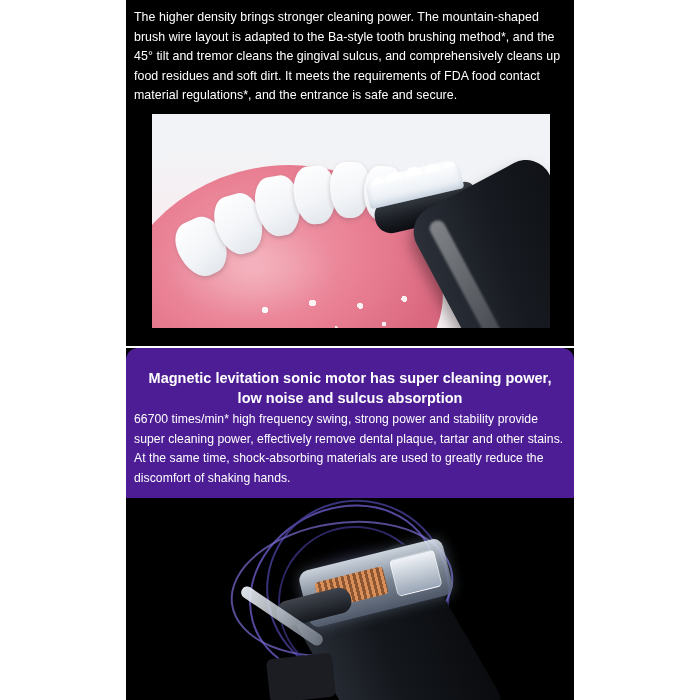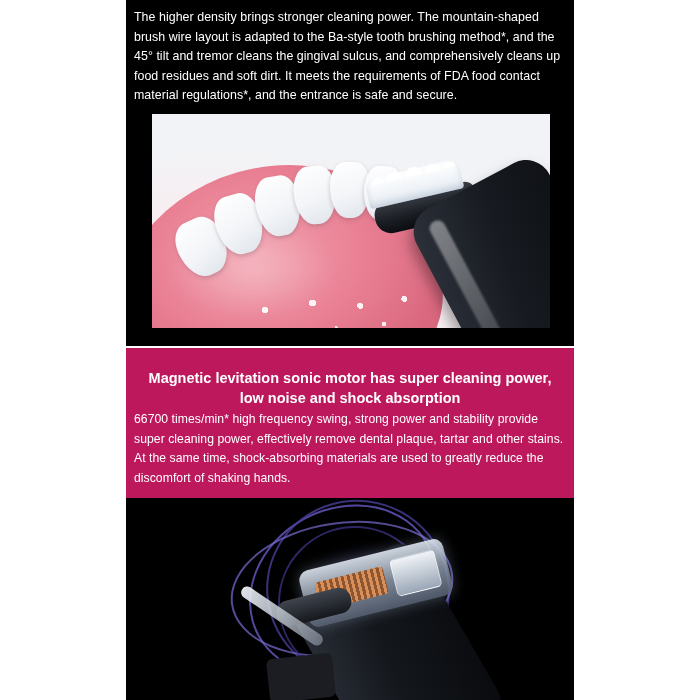--- a/index.html
+++ b/index.html
@@ -179,21 +179,22 @@
     height: 2px;
     background: #ffffff;
   }
   
   .sec2 {
     position: absolute;
     left: 0;
     top: 348px;
     width: 448px;
     height: 352px;
-    background: #be185d;
+    background: #4c1d95;
+    border-radius: 12px;
   }
   .heading {
     position: absolute;
     left: 12px;
     top: 20px;
     width: 424px;
     text-align: center;
     color: #ffffff;
     font-size: 14.5px;
     font-weight: bold;
@@ -339,21 +340,21 @@
           <div class="handle-gloss"></div>
         </div>
       </div>
     </div>
 
     <div class="divider"></div>
 
     <div class="sec2">
       <div class="heading">
         <div>Magnetic levitation sonic motor has super cleaning power,</div>
-        <div>low noise and shock absorption</div>
+        <div>low noise and sulcus absorption</div>
       </div>
 
       <div class="para-bot">66700 times/min* high frequency swing, strong power and stability provide super cleaning power, effectively remove dental plaque, tartar and other stains. At the same time, shock-absorbing materials are used to greatly reduce the discomfort of shaking hands.</div>
 
       <div class="photo2">
         <div class="glow"></div>
         <div class="orbit o1"></div>
         <div class="orbit o2"></div>
         <div class="orbit o3"></div>
         <div class="orbit o4"></div>

